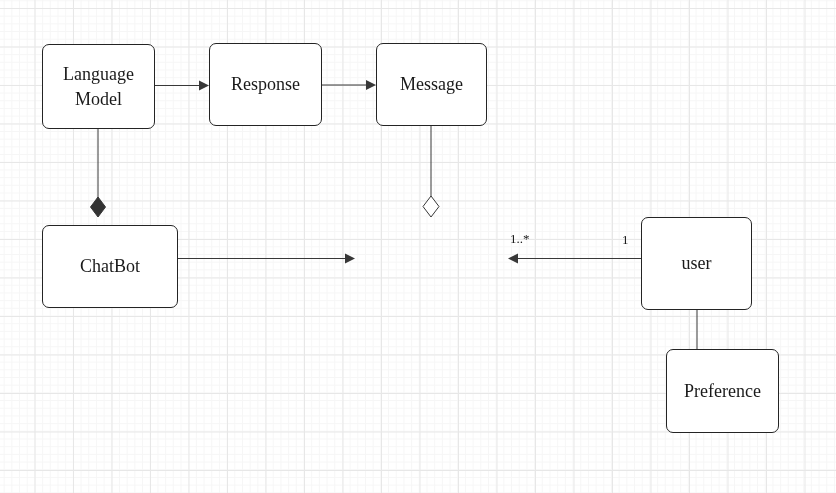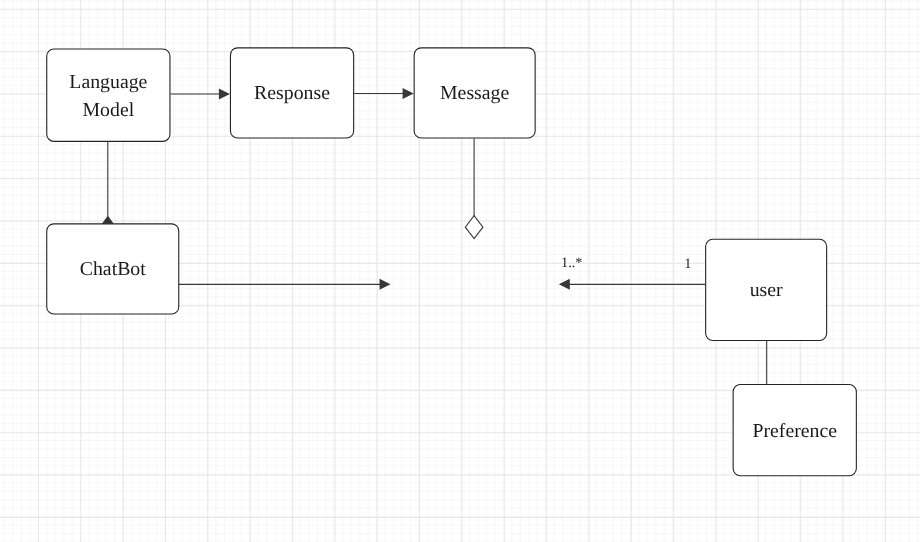--- a/index.html
+++ b/index.html
@@ -97,21 +97,21 @@
   </div>
 
   <div class="node" style="left:376px; top:43px; width:111px; height:83px;">
     <span>Message</span>
   </div>
 
   <div class="node" style="left:209px; top:43px; width:113px; height:83px;">
     <span>Response</span>
   </div>
 
-  <div class="node" style="left:42px; top:203px; width:121px; height:83px;">
+  <div class="node" style="left:42px; top:225px; width:136px; height:83px;">
     <span>ChatBot</span>
   </div>
 
 
   <div class="node" style="left:641px; top:217px; width:111px; height:93px;">
     <span>user</span>
   </div>
 
   <div class="node" style="left:646px; top:349px; width:113px; height:84px;margin-left:20px;">
     <span>Preference</span>

